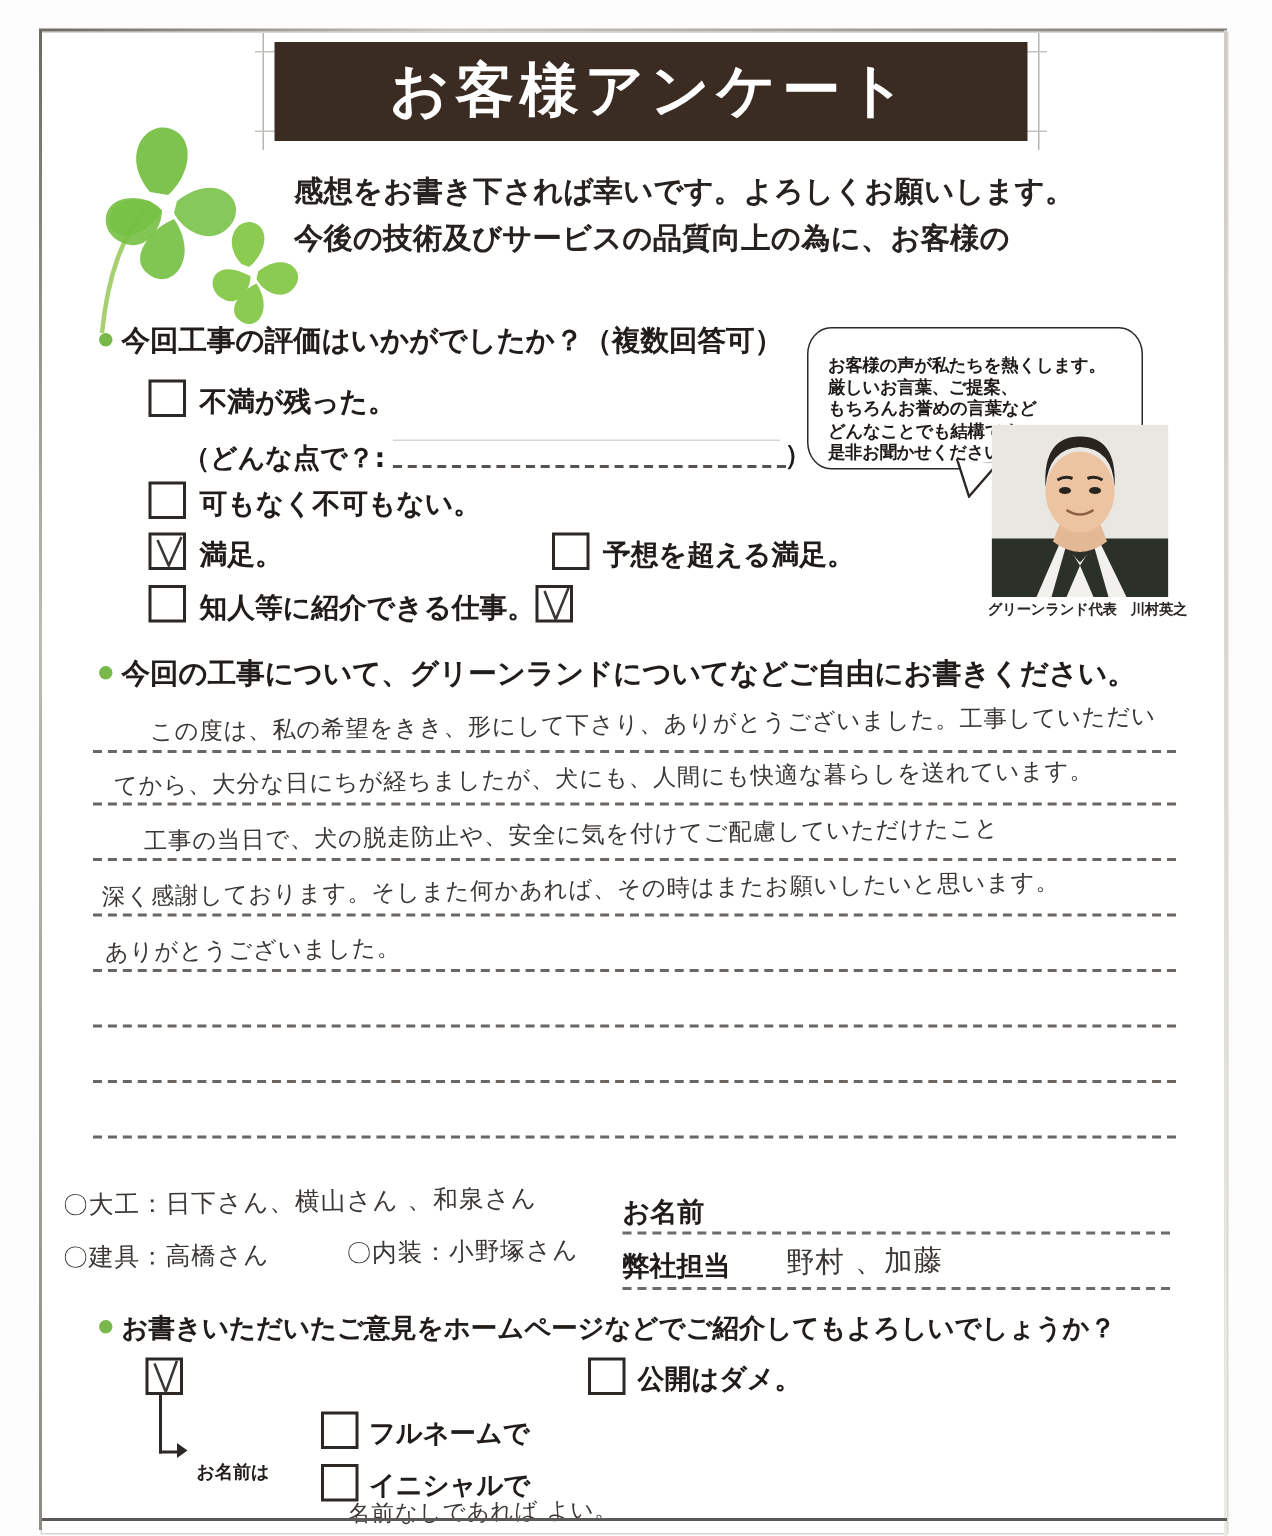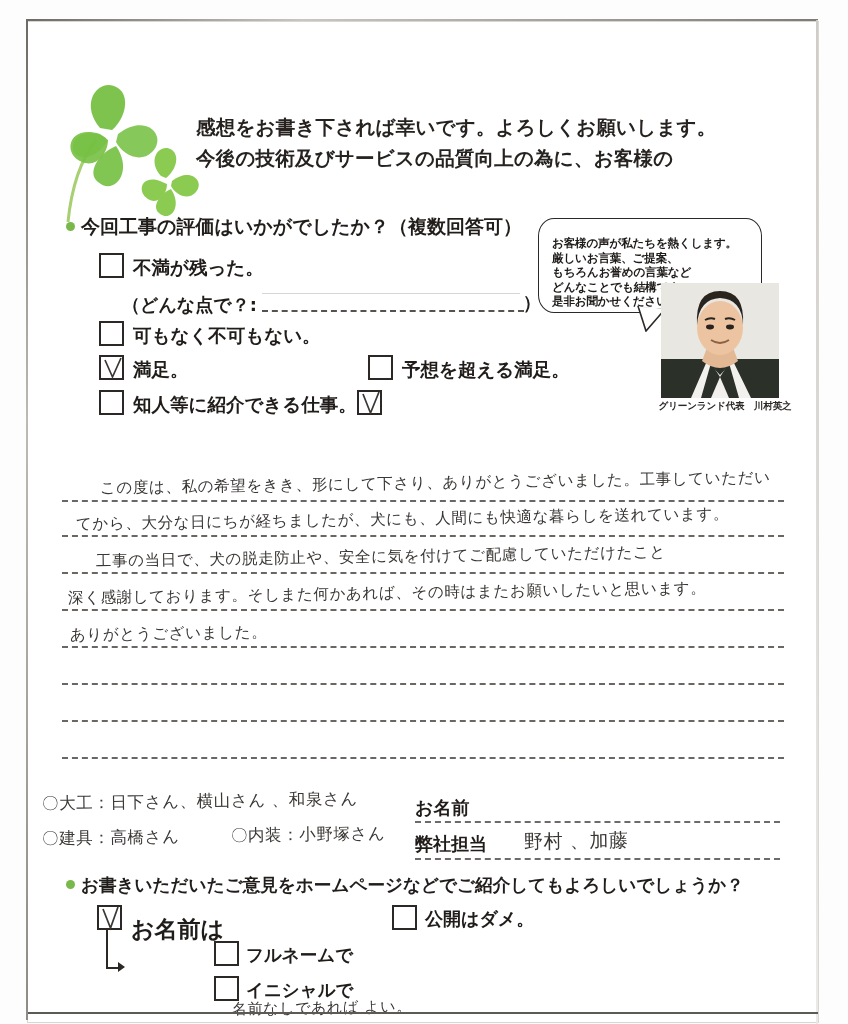--- a/index.html
+++ b/index.html
@@ -98,20 +98,26 @@
       </g>
       <g fill="#8ccb52">
         <path d="M123 114 C108 98 122 80 134 88 C142 94 138 108 128 116 Z"></path>
         <path d="M122 119 C102 112 98 132 112 138 C121 142 129 132 129 122 Z"></path>
         <path d="M134 119 C153 104 168 120 157 131 C149 139 137 132 133 124 Z"></path>
         <path d="M133 127 C145 145 132 161 121 151 C113 144 123 132 131 128 Z"></path>
       </g>
     </svg>
   </div>
 
+  <div class="title-wrap">
+    <div class="title-crop"></div>
+    <div class="title-bar">
+      <span>お客様アンケート</span>
+    </div>
+  </div>
 
   <div class="intro">
     <div>感想をお書き下されば幸いです。よろしくお願いします。</div>
     <div>今後の技術及びサービスの品質向上の為に、お客様の</div>
   </div>
 
   <div class="qhead" style="left:66px;top:214px;">
     <span class="dot"></span><span>今回工事の評価はいかがでしたか？（複数回答可）</span>
   </div>
 
@@ -169,20 +175,23 @@
       <ellipse cx="59" cy="45" rx="23" ry="27" fill="#edc4a1"></ellipse>
       <path d="M36 42 q2 -26 23 -27 q22 1 23 27 q2 -34 -23 -34 q-25 0 -23 34 Z" fill="#2a241f"></path>
       <ellipse cx="49" cy="44" rx="4" ry="2.4" fill="#2a241f"></ellipse>
       <ellipse cx="69" cy="44" rx="4" ry="2.4" fill="#2a241f"></ellipse>
       <path d="M50 57 q9 6 18 0" stroke="#8d5f44" stroke-width="1.8" fill="none"></path>
       <path d="M44 37 q5 -3 10 -1 M64 36 q5 -2 10 1" stroke="#2a241f" stroke-width="2" fill="none"></path>
     </svg>
   </div>
   <div class="caption">グリーンランド代表　川村英之</div>
 
+  <div class="qhead" style="left:66px;top:436px;">
+    <span class="dot"></span><span>今回の工事について、グリーンランドについてなどご自由にお書きください。</span>
+  </div>
 
   <div class="wline" style="top:500px;"></div>
   <div class="wline" style="top:535px;"></div>
   <div class="wline" style="top:572px;"></div>
   <div class="wline" style="top:609px;"></div>
   <div class="wline" style="top:646px;"></div>
   <div class="wline" style="top:683px;"></div>
   <div class="wline" style="top:720px;"></div>
   <div class="wline" style="top:757px;"></div>
 
@@ -211,21 +220,21 @@
     <svg class="tick" viewBox="0 0 20 24">
       <path d="M2 2 L9.5 21 L17 0" stroke="#3a3734" stroke-width="1.7" fill="none"></path>
     </svg>
   </div>
 
   <div class="cb" style="left:392px;top:905px;"></div>
   <div class="opt" style="left:425px;top:907px;font-size:18px;">公開はダメ。</div>
 
   <div class="arrowbox" style="left:106px;top:930px;width:12px;height:37px;"></div>
   <div class="arrowhead" style="left:118px;top:962px;"></div>
-  <div class="flabel" style="left:131px;top:914px;font-size:23px;font-family:Liberation Serif, serif;">お名前は</div>
+  <div class="flabel" style="left:131px;top:973px;font-size:12px;font-family:Liberation Serif, serif;">お名前は</div>
 
   <div class="cb" style="left:214px;top:941px;"></div>
   <div class="opt" style="left:246px;top:943px;font-size:17.5px;">フルネームで</div>
 
   <div class="cb" style="left:214px;top:976px;"></div>
   <div class="opt" style="left:246px;top:978px;font-size:17.5px;">イニシャルで</div>
 
   <div class="hand hw" style="left:232px;top:1000px;font-size:15px;">名前なしであれば よい。</div>
 
 

